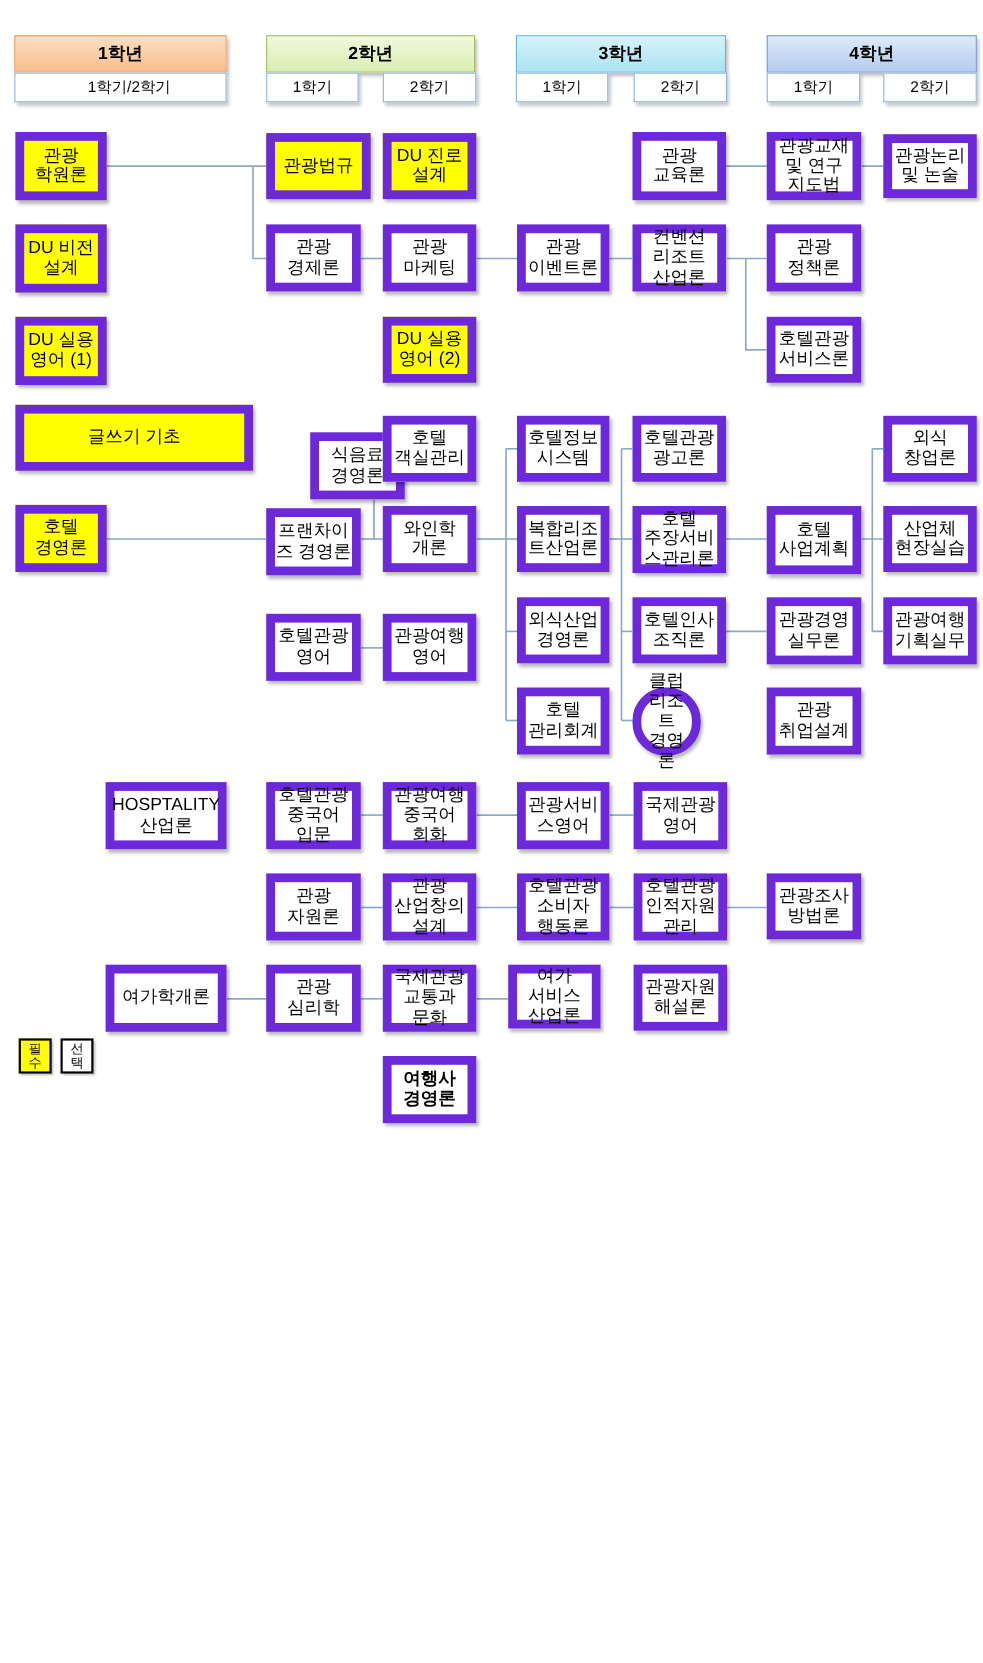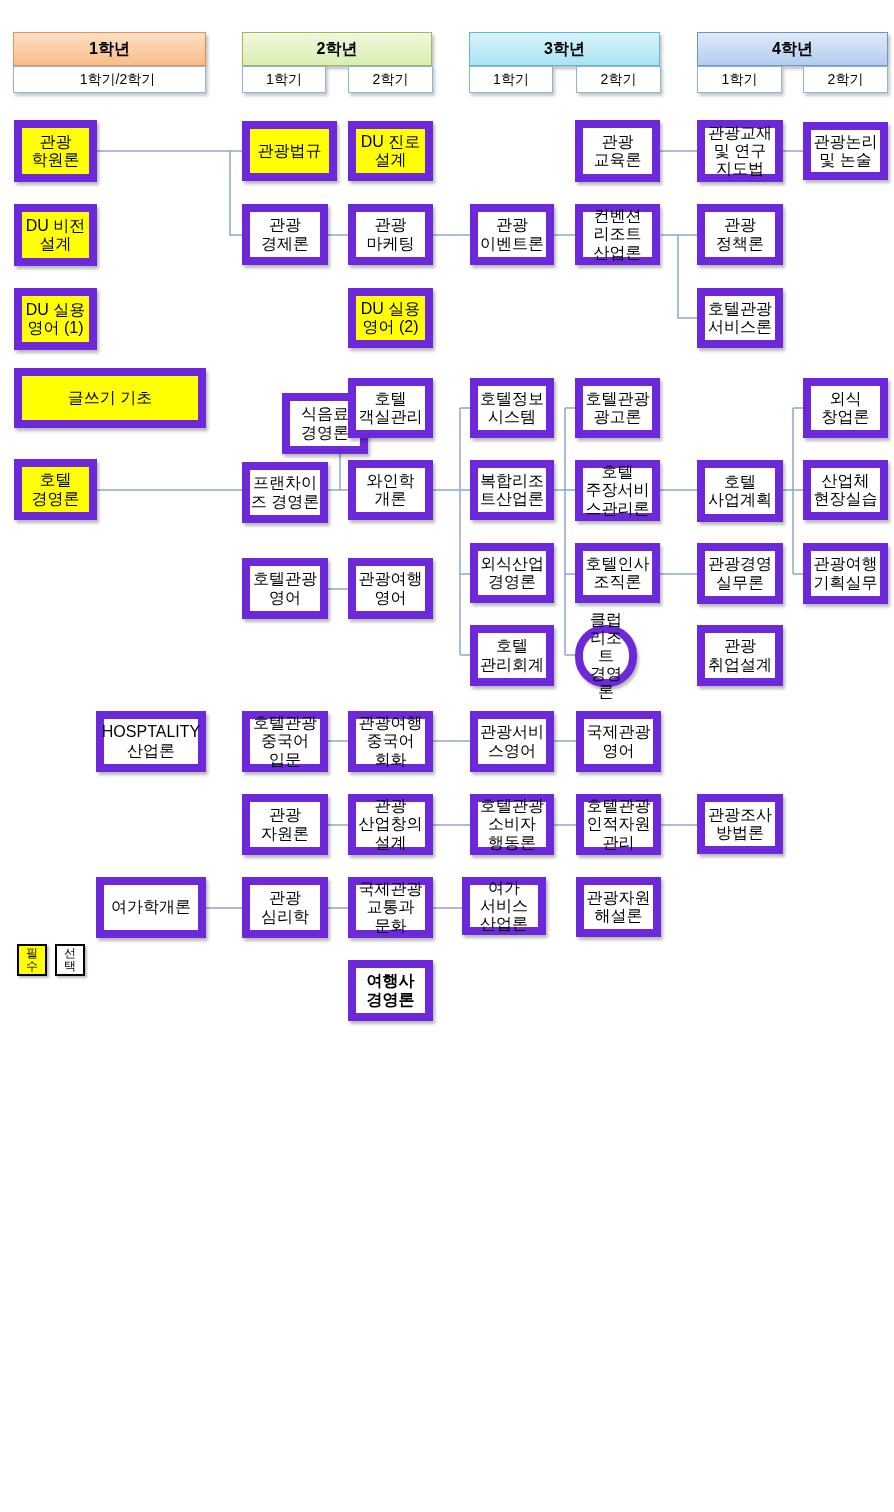--- a/index.html
+++ b/index.html
@@ -136,21 +136,21 @@
       <div class="sem-header" style="left: 697px; top: 66px; width: 85px; height: 27px; border-color: rgb(141, 180, 217);">1학기</div>
       <div class="sem-header" style="left: 803px; top: 66px; width: 85px; height: 27px; border-color: rgb(141, 180, 217);">2학기</div>
     </div>
   <div id="courses-root">
       <div class="course-box required" style="left: 14px; top: 120px; width: 83px; height: 62px;">관광
 학원론</div>
       <div class="course-box required" style="left: 14px; top: 204px; width: 83px; height: 62px;">DU 비전
 설계</div>
       <div class="course-box required" style="left: 14px; top: 288px; width: 83px; height: 62px;">DU 실용
 영어 (1)</div>
-      <div class="course-box required" style="left: 14px; top: 368px; width: 192px; height: 60px;">글쓰기 기초</div>
+      <div class="course-box required" style="left: 14px; top: 368px; width: 216px; height: 60px;">글쓰기 기초</div>
       <div class="course-box required" style="left: 14px; top: 459px; width: 83px; height: 61px;">호텔
 경영론</div>
       <div class="course-box required" style="left: 242px; top: 121px; width: 95px; height: 60px;">관광법규</div>
       <div class="course-box" style="left: 242px; top: 204px; width: 86px; height: 61px;">관광
 경제론</div>
       <div class="course-box" style="left: 242px; top: 393px; width: 86px; height: 61px; margin-left: 40px;">식음료
 경영론</div>
       <div class="course-box" style="left: 242px; top: 462px; width: 86px; height: 61px;">프랜차이
 즈 경영론</div>
       <div class="course-box" style="left: 242px; top: 558px; width: 86px; height: 61px;">호텔관광

